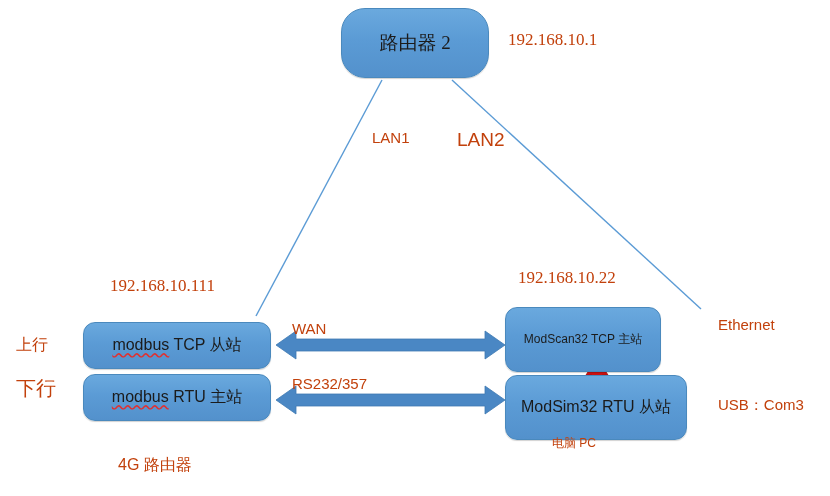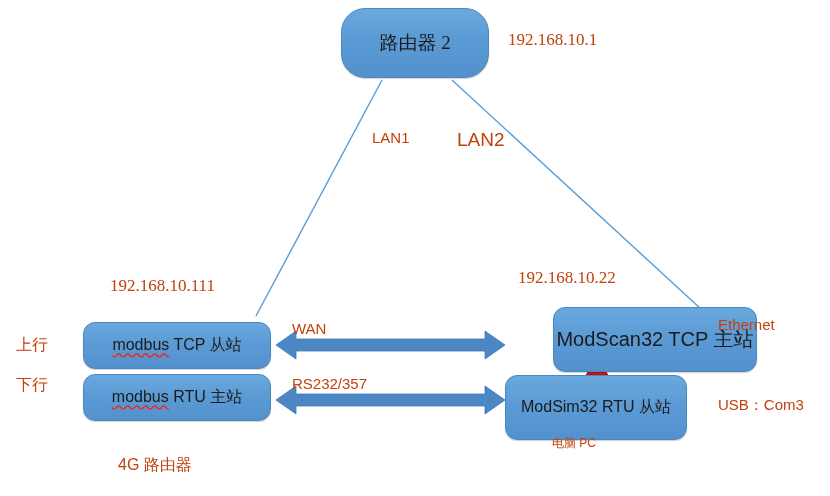--- a/index.html
+++ b/index.html
@@ -40,21 +40,21 @@
     left: 341px;
     top: 8px;
     width: 148px;
     height: 70px;
     border-radius: 24px;
     font-size: 19px;
   }
 
   #left-tcp-node  { left: 83px;  top: 322px; width: 188px; height: 47px; font-size: 16px; }
   #left-rtu-node  { left: 83px;  top: 374px; width: 188px; height: 47px; font-size: 16px; }
-  #right-tcp-node { left: 505px; top: 307px; width: 204px; height: 65px; font-size: 20px; margin-left: 48px; }
+  #right-tcp-node { left: 505px; top: 307px; width: 156px; height: 65px; font-size: 12px; }
   #right-rtu-node { left: 505px; top: 375px; width: 182px; height: 65px; font-size: 16px; }
 
   
   .misspelled {
     text-decoration: underline wavy #e03030;
     text-decoration-skip-ink: none;
     text-underline-offset: 2px;
   }
 
   
@@ -68,21 +68,21 @@
   #router-ip-label   { left: 508px; top: 30px;  font-size: 17px; }
   #lan1-label        { left: 372px; top: 129px; font-size: 15px; }
   #lan2-label        { left: 437px; top: 129px; font-size: 19px; margin-left: 20px; }
   #left-ip-label     { left: 110px; top: 276px; font-size: 17px; }
   #right-ip-label    { left: 518px; top: 268px; font-size: 17px; }
   #wan-label         { left: 292px; top: 320px; font-size: 15px; text-align: center; }
   #serial-label      { left: 292px; top: 375px; font-size: 15px; }
   #ethernet-label    { left: 718px; top: 316px; font-size: 15px; }
   #usb-label         { left: 718px; top: 396px; font-size: 15px; }
   #uplink-label      { left: 16px;  top: 335px; font-size: 16px; }
-  #downlink-label    { left: 16px;  top: 375px; font-size: 16px; }
+  #downlink-label    { left: 16px;  top: 375px; font-size: 20px; }
   #left-caption      { left: 118px; top: 455px; font-size: 16px; }
   #right-caption     { left: 552px; top: 435px; font-size: 12px; }
 
   
   #links {
     position: absolute;
     left: 0;
     top: 0;
     width: 830px;
     height: 496px;

